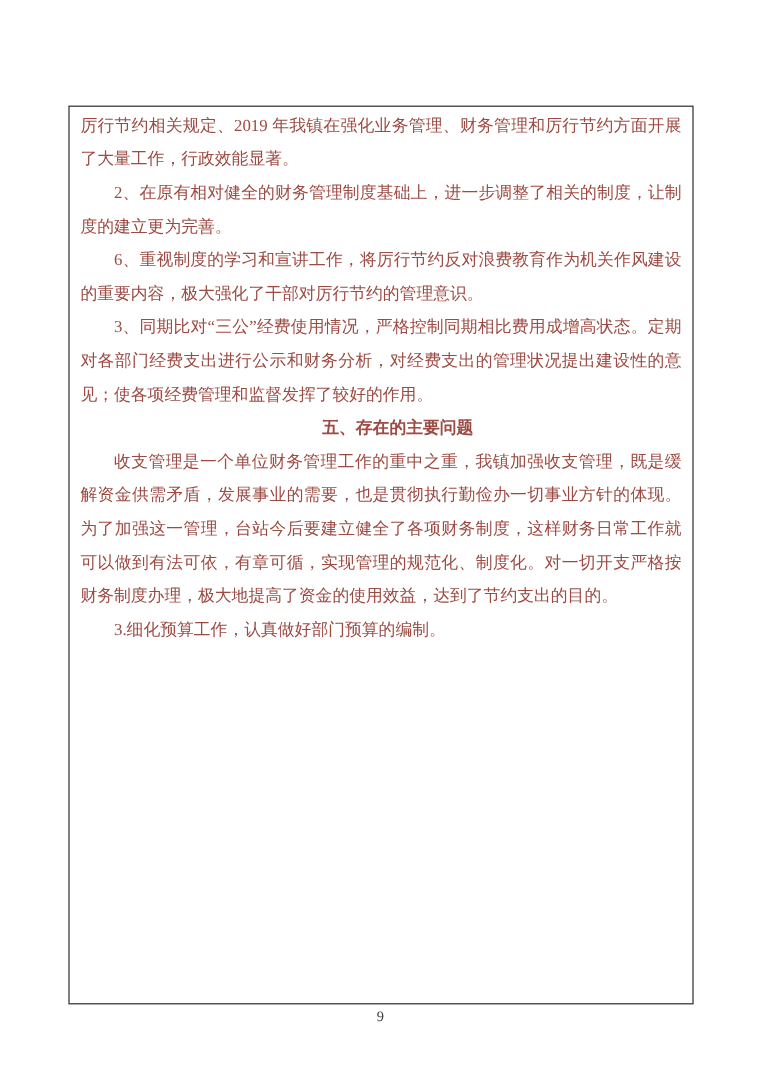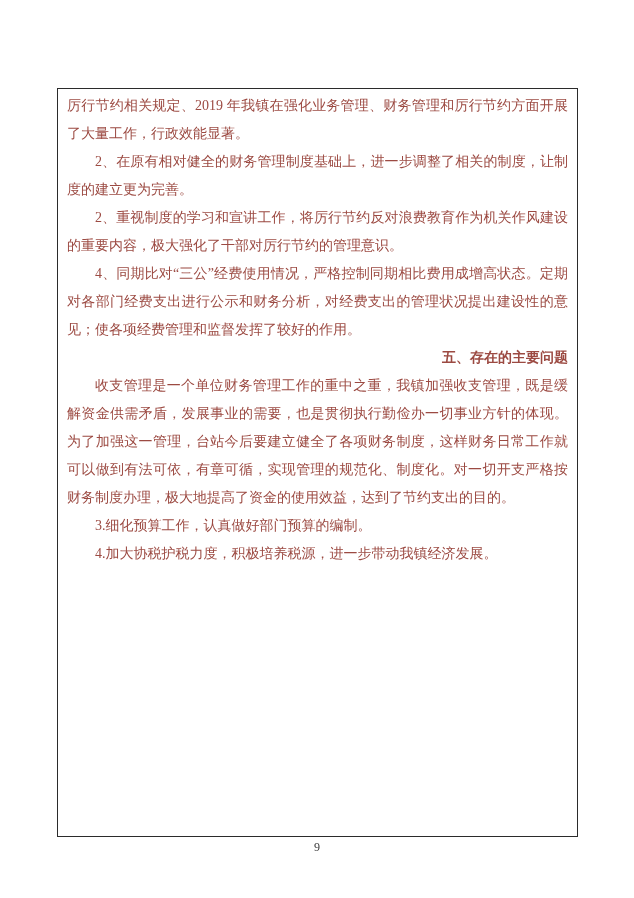--- a/index.html
+++ b/index.html
@@ -35,42 +35,41 @@
       margin: 0;
     }
     .para.continuation {
       text-indent: 0;
     }
     .heading {
       font-weight: bold;
       font-size: 14px;
       line-height: 28px;
       text-indent: 2em;
-      text-align: right;
+      text-align: center;
     }
     .pagenum {
       position: absolute;
       left: 0;
       right: 0;
       top: 837px;
       height: 20px;
       line-height: 20px;
       text-align: center;
       font-size: 12px;
       color: #3a3a3a;
     }
   </style>
 </head>
 <body>
 
 <div class="sheet">
   <div class="frame">
     <p class="para continuation">厉行节约相关规定、2019 年我镇在强化业务管理、财务管理和厉行节约方面开展了大量工作，行政效能显著。</p>
     <p class="para">2、在原有相对健全的财务管理制度基础上，进一步调整了相关的制度，让制度的建立更为完善。</p>
-    <p class="para">2、重视制度的学习和宣讲工作，将厉行节约反对浪费教育作为机关作风建设的重要内容，极大强化了干部对厉行节约的管理意识。</p>
-    <p class="para">4、同期比对“三公”经费使用情况，严格控制同期相比费用成增高状态。定期对各部门经费支出进行公示和财务分析，对经费支出的管理状况提出建设性的意见；使各项经费管理和监督发挥了较好的作用。</p>
+    <p class="para">6、重视制度的学习和宣讲工作，将厉行节约反对浪费教育作为机关作风建设的重要内容，极大强化了干部对厉行节约的管理意识。</p>
+    <p class="para">3、同期比对“三公”经费使用情况，严格控制同期相比费用成增高状态。定期对各部门经费支出进行公示和财务分析，对经费支出的管理状况提出建设性的意见；使各项经费管理和监督发挥了较好的作用。</p>
     <h3 class="heading">五、存在的主要问题</h3>
     <p class="para">收支管理是一个单位财务管理工作的重中之重，我镇加强收支管理，既是缓解资金供需矛盾，发展事业的需要，也是贯彻执行勤俭办一切事业方针的体现。为了加强这一管理，台站今后要建立健全了各项财务制度，这样财务日常工作就可以做到有法可依，有章可循，实现管理的规范化、制度化。对一切开支严格按财务制度办理，极大地提高了资金的使用效益，达到了节约支出的目的。</p>
     <p class="para">3.细化预算工作，认真做好部门预算的编制。</p>
-    <p class="para">4.加大协税护税力度，积极培养税源，进一步带动我镇经济发展。</p>
   </div>
   <div class="pagenum">9</div>
 </div>
 
 </body></html>

